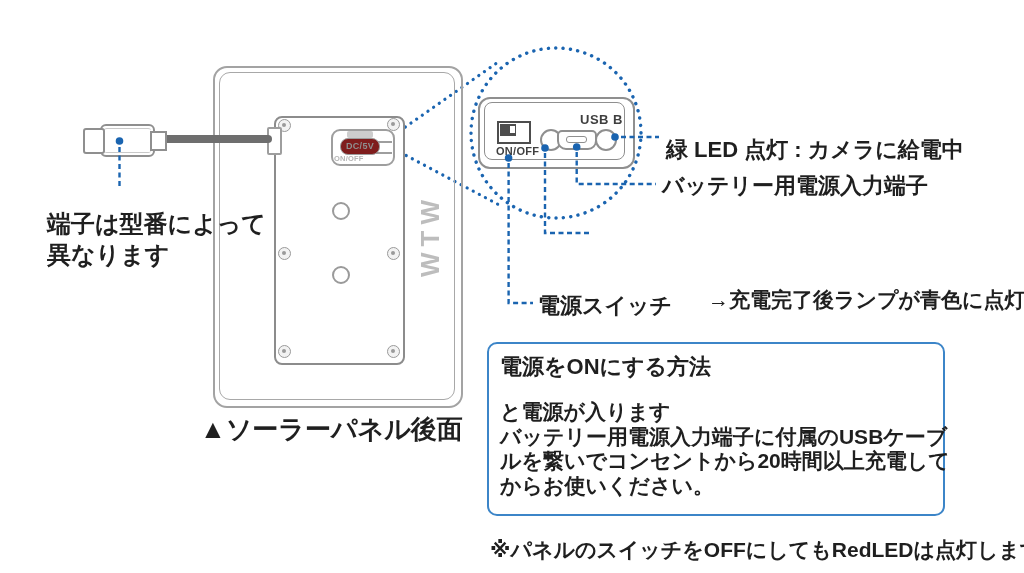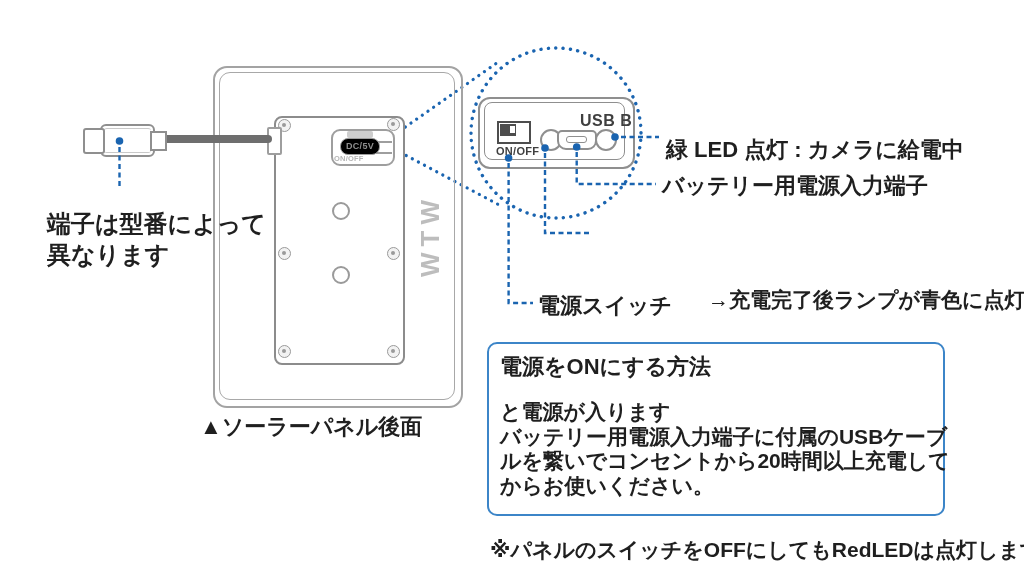--- a/index.html
+++ b/index.html
@@ -12,46 +12,46 @@
   
   .panel-outer{left:213px;top:66px;width:246px;height:338px;border:2px solid #a3a3a3;border-radius:14px;}
   .panel-inner{left:219px;top:72px;width:234px;height:326px;border:1.5px solid #a8a8a8;border-radius:11px;}
   .plate{left:274px;top:116px;width:127px;height:245px;border:2px solid #8c8c8c;border-radius:8px;background:#fff;}
   .screw{width:11px;height:11px;border:1.5px solid #9a9a9a;border-radius:50%;background:#f2f2f2;}
   .screw span{position:absolute;left:3px;top:3px;width:4px;height:4px;border-radius:50%;background:#9a9a9a;}
   .hole{width:14px;height:14px;border:2.5px solid #9a9a9a;border-radius:50%;background:#fff;}
   .housing{left:331px;top:129px;width:60px;height:33px;border:2px solid #9e9e9e;border-radius:9px;background:#fff;}
   .notch{left:347px;top:131px;width:26px;height:7px;background:#cdcdcd;border-radius:2px;}
   .stub{left:376px;top:141px;width:16px;height:9px;border-top:2px solid #9e9e9e;border-bottom:2px solid #9e9e9e;background:#fff;}
-  .pill{left:340px;top:138px;width:38px;height:15px;border:1.5px solid #9e9e9e;border-radius:8px;background:#000000;
+  .pill{left:340px;top:138px;width:38px;height:15px;border:1.5px solid #9e9e9e;border-radius:8px;background:#7f1d1d;
         font-size:9px;font-weight:700;color:#8f8f8f;text-align:center;line-height:15px;letter-spacing:.3px;}
   .panel-onoff{left:334px;top:154px;font-size:7.5px;font-weight:700;color:#b5b5b5;letter-spacing:.2px;}
   .brand{left:390px;top:225px;width:80px;height:24px;transform:rotate(-90deg);font-size:26px;font-weight:700;
          letter-spacing:6px;color:#bdbdbd;text-align:center;line-height:24px;}
   
   .cable-tab{left:267px;top:127px;width:11px;height:24px;border:2px solid #9e9e9e;border-radius:2px;background:#fff;}
   .cable{left:160px;top:135px;width:112px;height:8px;background:#6e6e6e;border-radius:4px;}
   .plug-body{left:100px;top:124px;width:51px;height:29px;border:2px solid #8f8f8f;border-radius:6px;background:#fff;}
   .plug-body .inner{position:absolute;left:2px;top:2px;right:2px;bottom:2px;border-top:1.5px solid #c9c9c9;border-bottom:1.5px solid #c9c9c9;border-radius:3px;}
   .plug-tip{left:83px;top:128px;width:18px;height:22px;border:2px solid #8f8f8f;border-radius:3px;background:#fff;}
   .plug-neck{left:150px;top:131px;width:13px;height:16px;border:2px solid #8f8f8f;background:#fff;}
   
   .pp-outer{left:478px;top:97px;width:153px;height:68px;border:2px solid #8f8f8f;border-radius:12px;background:#fff;}
   .pp-inner{left:484px;top:102px;width:139px;height:56px;border:1.5px solid #8f8f8f;border-radius:8px;}
   .switch{left:497px;top:121px;width:30px;height:19px;border:2px solid #4d4d4d;background:#fff;}
   .switch .knob{position:absolute;left:1px;top:1px;width:16px;height:12px;background:#4d4d4d;}
   .switch .knob span{position:absolute;right:1px;top:2px;width:5px;height:7px;background:#fff;}
   .onoff{left:496px;top:145px;font-size:11px;font-weight:700;color:#3f3f3f;letter-spacing:.3px;}
   .led{width:18px;height:18px;border:2px solid #8f8f8f;border-radius:50%;background:#fff;}
-  .usbb{left:580px;top:112px;font-size:16px;font-weight:700;color:#3f3f3f;letter-spacing:.5px;}
+  .usbb{left:580px;top:112px;font-size:13px;font-weight:700;color:#3f3f3f;letter-spacing:.5px;}
   .usb-port{left:557px;top:130px;width:36px;height:16px;border:2px solid #8f8f8f;border-radius:5px 5px 9px 9px;background:#fff;}
   .usb-port .slot{position:absolute;left:7px;top:4px;width:19px;height:5px;border:1.5px solid #8f8f8f;border-radius:3px;}
   
   .connector-note{left:47px;top:190px;font-size:24px;line-height:31px;margin-top:18px;}
-  .caption{left:200px;top:412px;font-size:22px;font-weight:700;}
+  .caption{left:200px;top:412px;font-size:26px;font-weight:700;}
   .callout{font-size:22px;}
   .c-green{left:666px;top:135px;}
   .c-batt{left:662px;top:171px;}
   .c-red{left:597px;top:223px;line-height:28px;}
   .c-charge{left:708px;top:286px;font-size:21px;}
   .c-switch{left:538px;top:291px;}
   .info-box{left:487px;top:342px;width:458px;height:174px;border:2.5px solid #3c85c8;border-radius:10px;
             box-sizing:border-box;padding:8px 11px;background:#fff;}
   .info-box .title{font-size:22px;font-weight:700;margin-bottom:18px;}
   .info-box .line{font-size:21px;line-height:24.5px;white-space:nowrap;}

